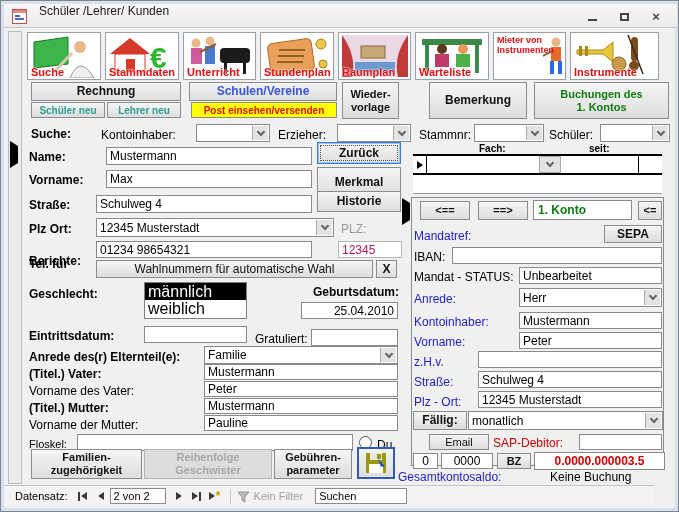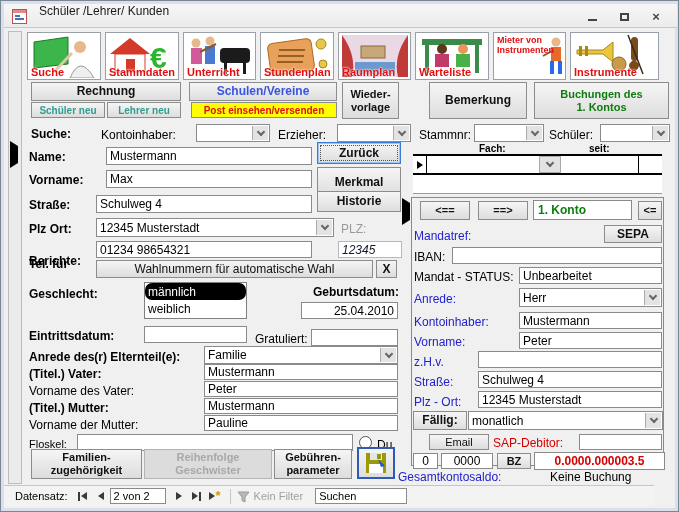--- a/index.html
+++ b/index.html
@@ -32,28 +32,28 @@
   .btn.disabled{color:#a8a8a8;background:#dcdcdc;border-color:#b4b4b4;cursor:default;}
   .btn.focus{border:1px solid #3a7bd5;outline:1px dotted #555;outline-offset:-4px;box-shadow:0 0 0 1px #9ec3ef inset;}
   .lbl{font-size:11px;color:#000;white-space:nowrap;}
   .lbl.b{font-weight:bold;}
   .lbl.blue{color:#2222cc;font-size:12px;}
   .lbl.gray{color:#9a9a9a;}
   .lbl.red{color:#d40000;}
   .lbl.big{font-size:12px;}
   .inp{background:#fff;border:1px solid #8a8a8a;font-size:12px;color:#000;display:flex;align-items:center;
     padding:0 3px;white-space:nowrap;overflow:hidden;}
-  .inp.gray{color:#0f172a;border-color:#b8b8b8;font-style:italic;}
+  .inp.gray{color:#be185d;border-color:#b8b8b8;}
   .inp.right{justify-content:flex-end;}
   .dd{position:absolute;right:1px;top:1px;bottom:1px;width:16px;background:#e3e3e3;border-left:1px solid #aaa;
     display:flex;align-items:center;justify-content:center;cursor:pointer;}
   .chev{display:inline-block;width:6px;height:6px;border-left:2px solid #666;border-bottom:2px solid #666;
     transform:rotate(-45deg);margin-top:-3px;}
   .listbox{background:#fff;border:1px solid #808080;}
-  .opt{height:17px;font-size:12px;padding:0 3px;display:flex;align-items:center;cursor:pointer;border-radius:7px;}
+  .opt{height:17px;font-size:16px;padding:0 3px;display:flex;align-items:center;cursor:pointer;}
   .opt.sel{background:#000;color:#fff;}
   .radio{width:13px;height:13px;border:1px solid #555;border-radius:50%;background:#fff;cursor:pointer;}
   .tri-r{width:0;height:0;border-top:5px solid transparent;border-bottom:5px solid transparent;border-left:8px solid #000;}
   .tri-r.small{border-top-width:4px;border-bottom-width:4px;border-left-width:6px;}
   .left-strip{left:7px;top:30px;width:14px;height:453px;background:#ebebeb;border:1px solid #bdbdbd;}
   .subrow{display:flex;background:#fff;}
   .nav-tri-l{width:0;height:0;border-top:4px solid transparent;border-bottom:4px solid transparent;border-right:6px solid #3a3a3a;}
   .nav-tri-r{width:0;height:0;border-top:4px solid transparent;border-bottom:4px solid transparent;border-left:6px solid #3a3a3a;}
   .vbar{width:2px;height:9px;background:#3a3a3a;}
   .nav-btn{display:flex;align-items:center;justify-content:center;gap:1px;width:18px;height:17px;cursor:pointer;}

